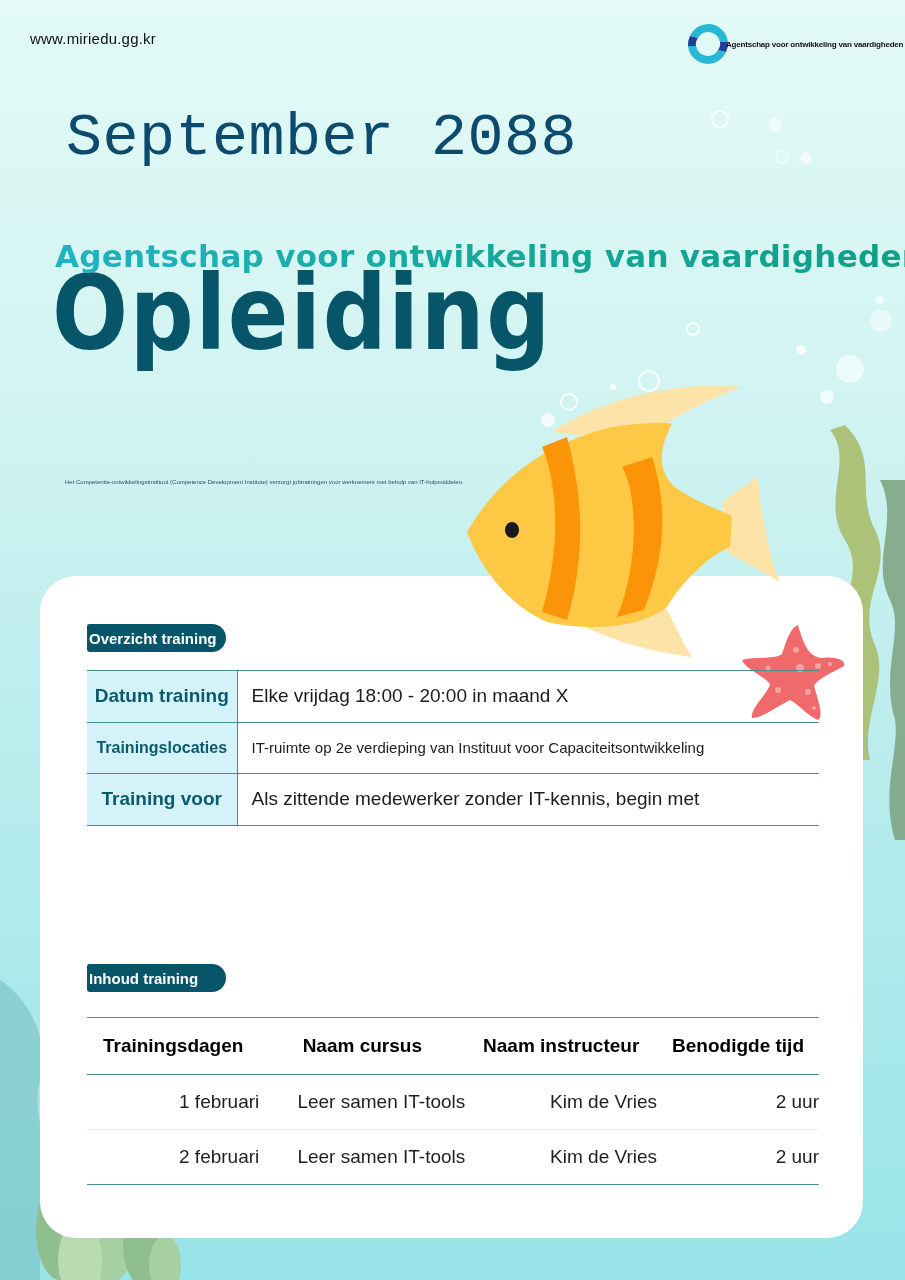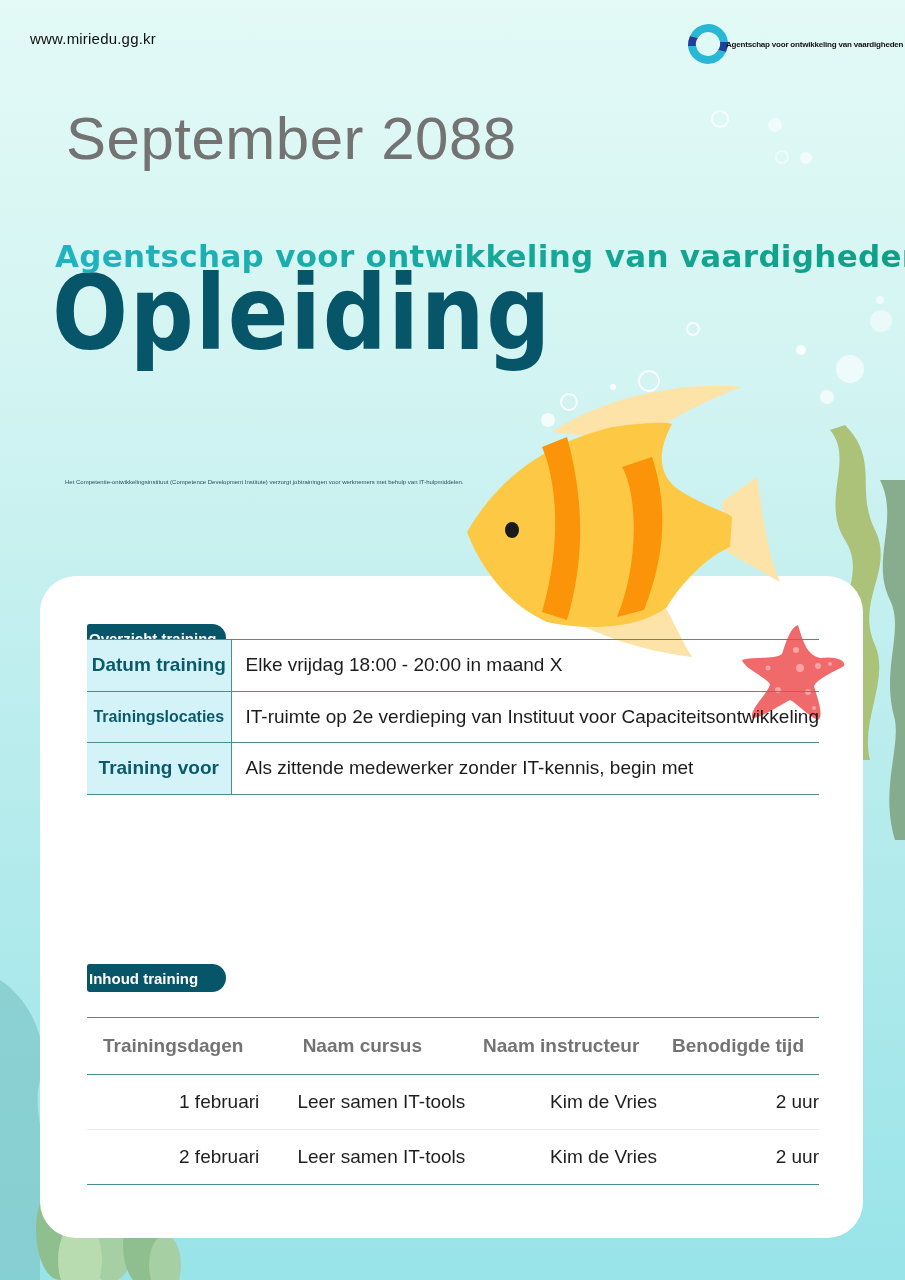--- a/index.html
+++ b/index.html
@@ -10,41 +10,41 @@
     background: linear-gradient(180deg, #e3faf6 0%, #d2f4f2 30%, #b9eced 60%, #98e4e9 100%);
   }
   .abs { position: absolute; }
 
   
   .site-url { left: 30px; top: 30px; font-size: 15px; color: #111; letter-spacing: 0.2px; }
   .logo { left: 686px; top: 22px; width: 210px; height: 44px; display: flex; align-items: center; }
   .logo svg { flex: 0 0 auto; }
   .logo-text { font-size: 8px; color: #111; margin-left: -4px; white-space: nowrap; font-weight: bold; letter-spacing: -0.2px; }
 
-  .date-title { left: 66px; top: 104px; font-size: 60px; color: #737373; letter-spacing: 0.5px; font-family: Liberation Sans, sans-serif; }
+  .date-title { left: 66px; top: 104px; font-size: 60px; color: #0c4a6e; letter-spacing: 0.5px; font-family: Liberation Mono, monospace; }
   .agency-title { left: 55px; top: 238px; font-size: 31px; font-weight: bold; letter-spacing: 0.3px; white-space: nowrap;
     background: linear-gradient(90deg, #20b3c2 0%, #16a89a 50%, #0e9f86 100%);
     -webkit-background-clip: text; background-clip: text; color: transparent; font-family: "DejaVu Sans", sans-serif; }
   .main-title { left: 52px; top: 252px; font-size: 104px; font-weight: bold; color: #075569; letter-spacing: 2px; font-family: "DejaVu Sans", sans-serif; transform: scaleX(0.86); transform-origin: left top; }
   .description { left: 65px; top: 479px; font-size: 6px; color: #2d4f5c; white-space: nowrap; }
 
   
   .card { left: 40px; top: 576px; width: 823px; height: 662px; background: #fff; border-radius: 36px; }
 
   .pill { background: #075569; color: #fff; font-weight: bold; font-size: 15px; height: 28px; display: flex; align-items: center; border-radius: 0 23px 23px 0; border-top-left-radius: 4px; border-bottom-left-radius: 4px; padding-left: 2px; white-space: nowrap; }
   .pill-overview { left: 87px; top: 624px; width: 139px; }
   .pill-content { left: 87px; top: 964px; width: 139px; }
 
-  .overview-table { left: 87px; top: 639px; width: 732px; border-collapse: collapse; }
+  .overview-table { left: 87px; top: 670px; width: 732px; border-collapse: collapse; }
   .overview-table td { border-top: 1.5px solid #4b8f8c; border-bottom: 1.5px solid #4b8f8c; height: 51.5px; }
   .overview-table td.label { width: 150px; background: #d4f3f8; color: #0b5a6c; font-weight: bold; text-align: center; border-right: 1.5px solid #4b8f8c; padding: 0 2px; white-space: nowrap; }
   .overview-table td.value { color: #1c1c1c; padding-left: 14px; white-space: nowrap; }
 
   .content-table { left: 87px; top: 1017px; width: 732px; border-collapse: collapse; }
-  .content-table th { border-top: 1.5px solid #4b8f8c; border-bottom: 1.5px solid #4b8f8c; height: 57px; color: #737373; font-size: 19px; font-weight: bold; }
+  .content-table th { border-top: 1.5px solid #4b8f8c; border-bottom: 1.5px solid #4b8f8c; height: 57px; color: #000000; font-size: 19px; font-weight: bold; }
   .content-table td { height: 55px; text-align: right; color: #1f1f1f; font-size: 19px; border-bottom: 1.5px solid #e3eef3; }
   .content-table tr:last-child td { border-bottom: 1.5px solid #4b8f8c; }
 
   .bubble { position: absolute; border-radius: 50%; }
   .bubble.ring { border: 2px solid rgba(255,255,255,0.85); }
   .bubble.fill { background: rgba(255,255,255,0.85); }
 </style>
 </head>
 <body>
 
@@ -122,21 +122,21 @@
 <div class="abs pill pill-overview">Overzicht training</div>
 
 <table class="abs overview-table">
   <tbody>
       <tr>
     <td class="label" style="font-size:19px">Datum training</td>
     <td class="value" style="font-size:19px">Elke vrijdag 18:00 - 20:00 in maand X</td>
   </tr>
   <tr>
     <td class="label" style="font-size:16px">Trainingslocaties</td>
-    <td class="value" style="font-size:19px">IT-ruimte op 2e verdieping van Instituut voor Capaciteitsontwikkeling</td>
+    <td class="value" style="font-size:15px">IT-ruimte op 2e verdieping van Instituut voor Capaciteitsontwikkeling</td>
   </tr>
   <tr>
     <td class="label" style="font-size:19px">Training voor</td>
     <td class="value" style="font-size:19px">Als zittende medewerker zonder IT-kennis, begin met</td>
   </tr>
 </tbody>
   </table>
 
 <div class="abs pill pill-content">Inhoud training</div>
 

